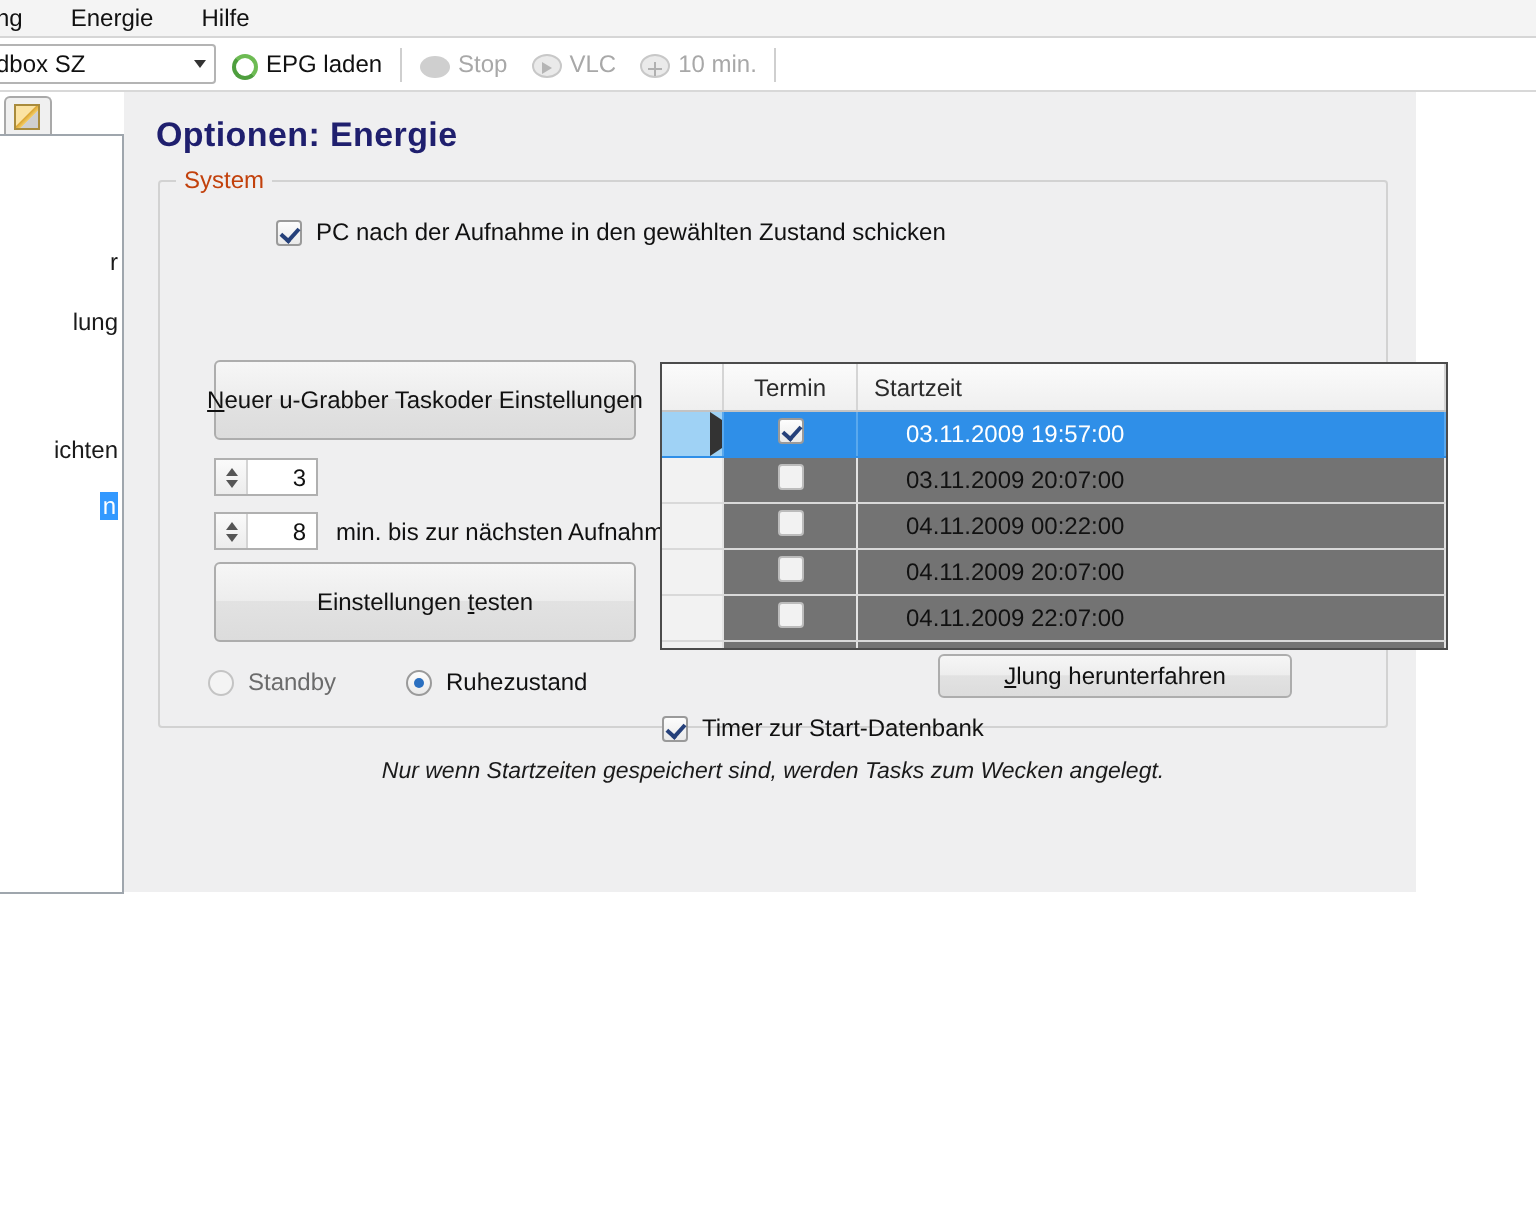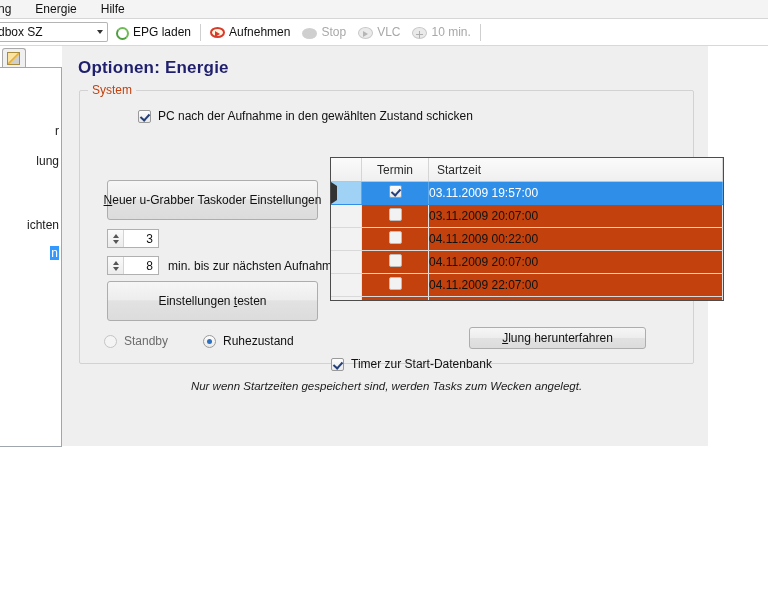--- a/index.html
+++ b/index.html
@@ -348,24 +348,24 @@
     display: flex;
     align-items: center;
     justify-content: flex-end;
     padding-right: 5px;
     font-size: 12px;
   }
 
   
   .grid {
     position: absolute;
-    left: 250px; top: 66px;
+    left: 250px; top: 90px;
     width: 394px; height: 144px;
     border: 1px solid #4c4c4c;
-    background: #c2410c;
+    background: #737373;
     box-sizing: border-box;
     overflow: hidden;
   }
   .grid table {
     border-collapse: collapse;
     width: 100%;
     table-layout: fixed;
     font-size: 12px;
   }
   .grid th {
@@ -374,21 +374,21 @@
     border-bottom: 1px solid #c3c3c3;
     font-weight: normal;
     text-align: left;
     padding: 3px 0 3px 8px;
     height: 17px;
     color: #2b2b2b;
   }
   .grid td {
     border-right: 1px solid #e3e3e3;
     border-bottom: 1px solid #d9d9d9;
-    padding: 0 0 0 0;
+    padding: 0 0 0 24px;
     height: 22px;
     color: #111;
     overflow: hidden;
     white-space: nowrap;
   }
   .col-ind { width: 22px; }
   .col-chk { width: 66px; }
   th.col-chk, td.col-chk { text-align: center; padding-left: 0; }
   .grid tr.sel td { background: #2f8fe8; color: #ffffff; border-bottom-color:#2f8fe8; border-right-color:#5aa9ee; }
   .grid tr.sel td.col-ind { background: #9fd2f5; }
@@ -471,24 +471,20 @@
     <span class="caret-dn"></span>
   </div>
 
   <div class="tb-btn">
     <span class="ic ic-refresh"></span>
     <span>EPG laden</span>
   </div>
 
   <div class="tb-sep"></div>
 
-  <div class="tb-btn">
-    <span class="ic ic-alarm"></span>
-    <span>Aufnehmen</span>
-  </div>
 
   <div class="tb-btn disabled">
     <span class="ic ic-stop"></span>
     <span>Stop</span>
   </div>
 
   <div class="tb-btn disabled">
     <span class="ic ic-play"></span>
     <span>VLC</span>
   </div>

